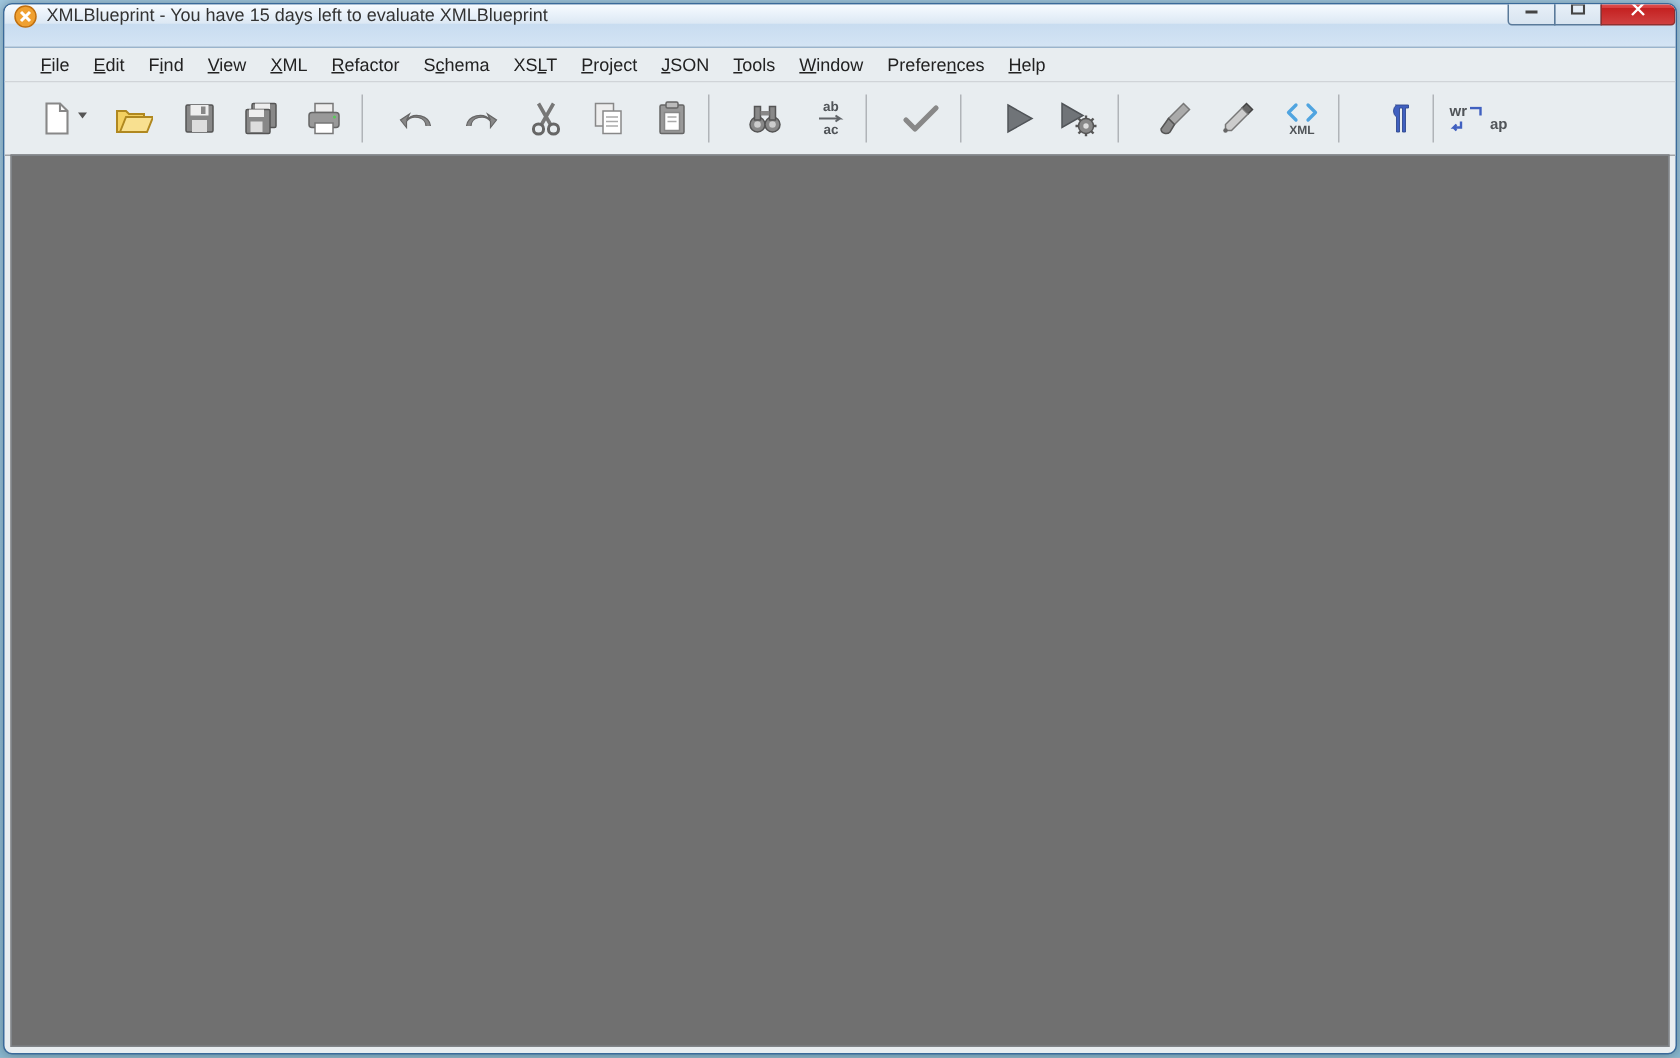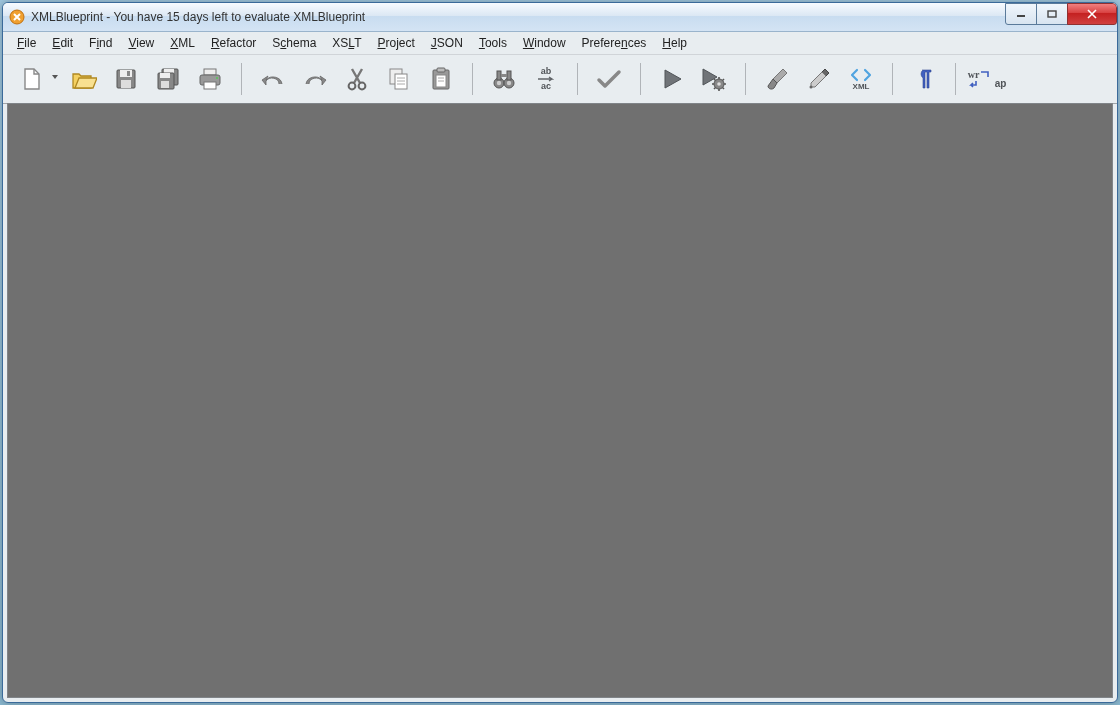--- a/index.html
+++ b/index.html
@@ -22,21 +22,20 @@
     border-radius: 6px;
     background: #e8edf0;
     box-shadow: 0 0 8px rgba(0,0,0,0.3);
     overflow: hidden;
   }
   .titlebar {
     height: 28px;
     background: linear-gradient(to bottom, #f7fbff 0%, #dce8f4 45%, #c8dcf0 46%, #d4e4f4 100%);
     border-bottom: 1px solid #9ab4cc;
     display: flex;
-    align-items: center;
     position: relative;
   }
   .titlebar .app-icon {
     width: 16px;
     height: 16px;
     margin: 0 6px;
     display: flex;
     align-items: center;
     justify-content: center;
   }
@@ -72,21 +71,21 @@
     color: #fff;
     border-color: #903030;
     border-bottom-right-radius: 3px;
     border-top-right-radius: 4px;
   }
   .menubar {
     height: 22px;
     background: #e8edf0;
     display: flex;
     align-items: center;
-    padding: 0 6px;
+    padding: 0 16px;
     border-bottom: 1px solid #d0d4d8;
   }
   .menu-item {
     padding: 2px 8px;
     color: #222;
     cursor: default;
   }
   .menu-item .ul { text-decoration: underline; }
   .toolbar {
     height: 48px;
@@ -94,21 +93,21 @@
     border-bottom: 1px solid #a0a4a8;
     display: flex;
     align-items: center;
     padding: 0 8px;
   }
   .tbtn {
     width: 36px;
     height: 36px;
     display: flex;
     align-items: center;
-    justify-content: center;
+    justify-content: flex-end;
     margin: 16px 2px;
     border: 1px solid transparent;
     border-radius: 2px;
     position: relative;
   }
   .tbtn .drop {
     position: absolute;
     right: -8px;
     top: 14px;
     width: 0;
@@ -369,21 +368,21 @@
       <svg width="20" height="24" viewBox="0 0 20 24">
         <path d="M8 3 h9 v2 h-2 v16 h-2 v-16 h-2 v16 h-2 v-10 a5 5 0 0 1 0 -8" fill="#4060c0" stroke="#304890" stroke-width="0.6"></path>
       </svg>
     </div>
 
     <div class="tsep"></div>
 
     <div class="tbtn">
       <div class="txt-icon">
         <div style="display:flex;align-items:center;gap:1px;">
-          <span style="font-size:10px;font-weight:bold;font-family:Liberation Serif, serif;">wr</span>
+          <span style="font-size:10px;font-weight:bold;">wr</span>
           <svg width="10" height="8">
               <path d="M1 1 h7 v5" stroke="#4060c0" stroke-width="1.6" fill="none"></path>
             </svg>
         </div>
         <div style="display:flex;align-items:center;gap:17px;">
           <svg width="10" height="8">
               <path d="M8 1 v4 h-5 l2 -2 m-2 2 l2 2" stroke="#4060c0" stroke-width="1.6" fill="none"></path>
             </svg>
           <span style="font-size:10px;font-weight:bold;">ap</span>
         </div>

